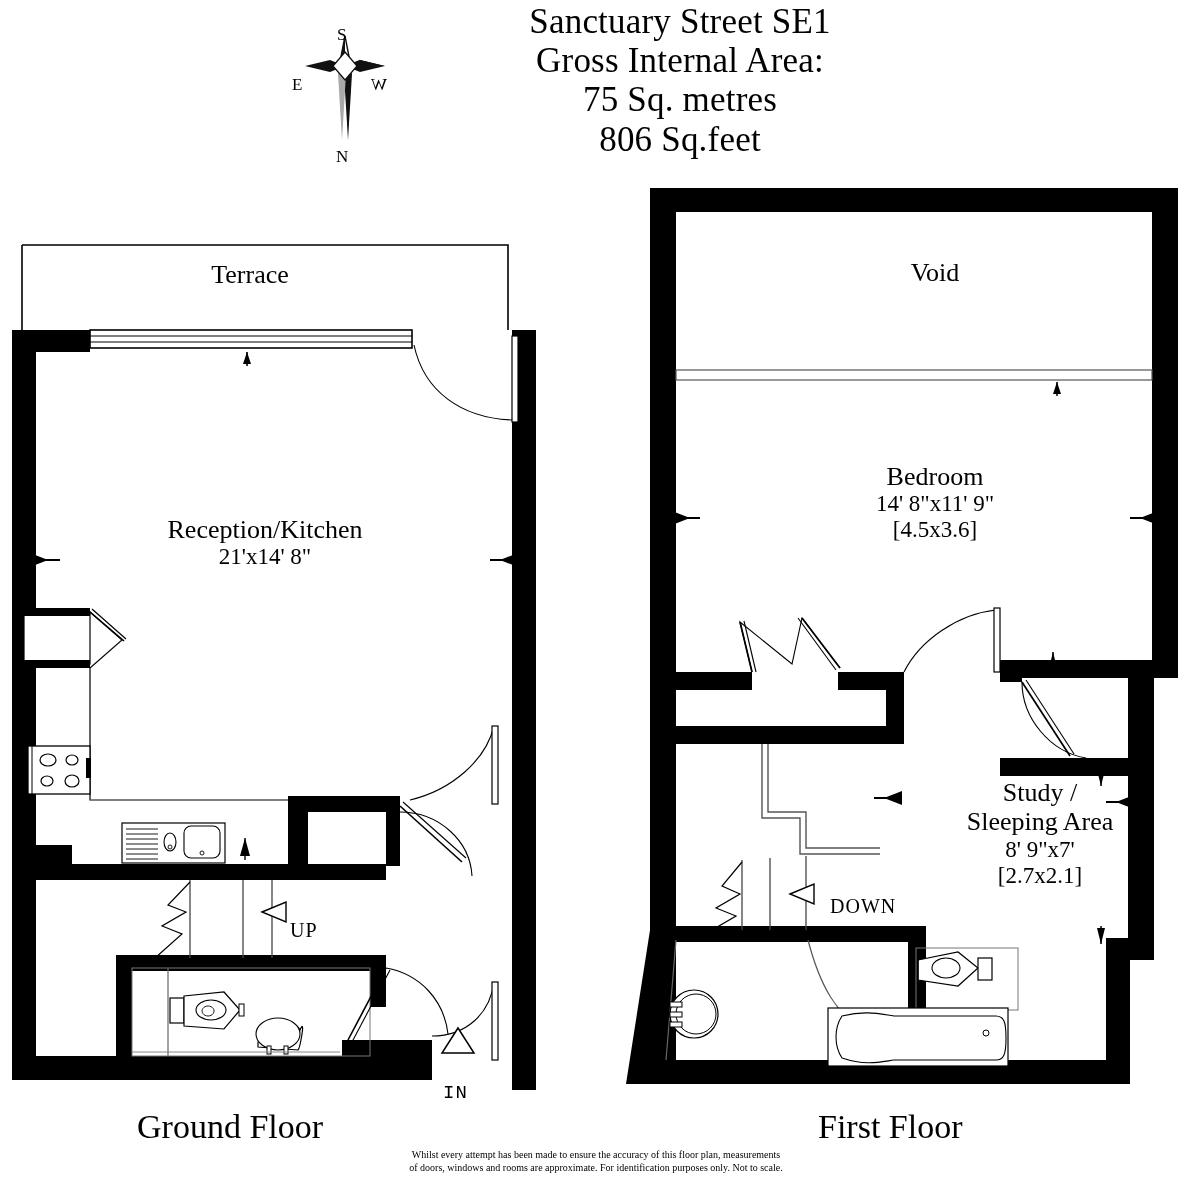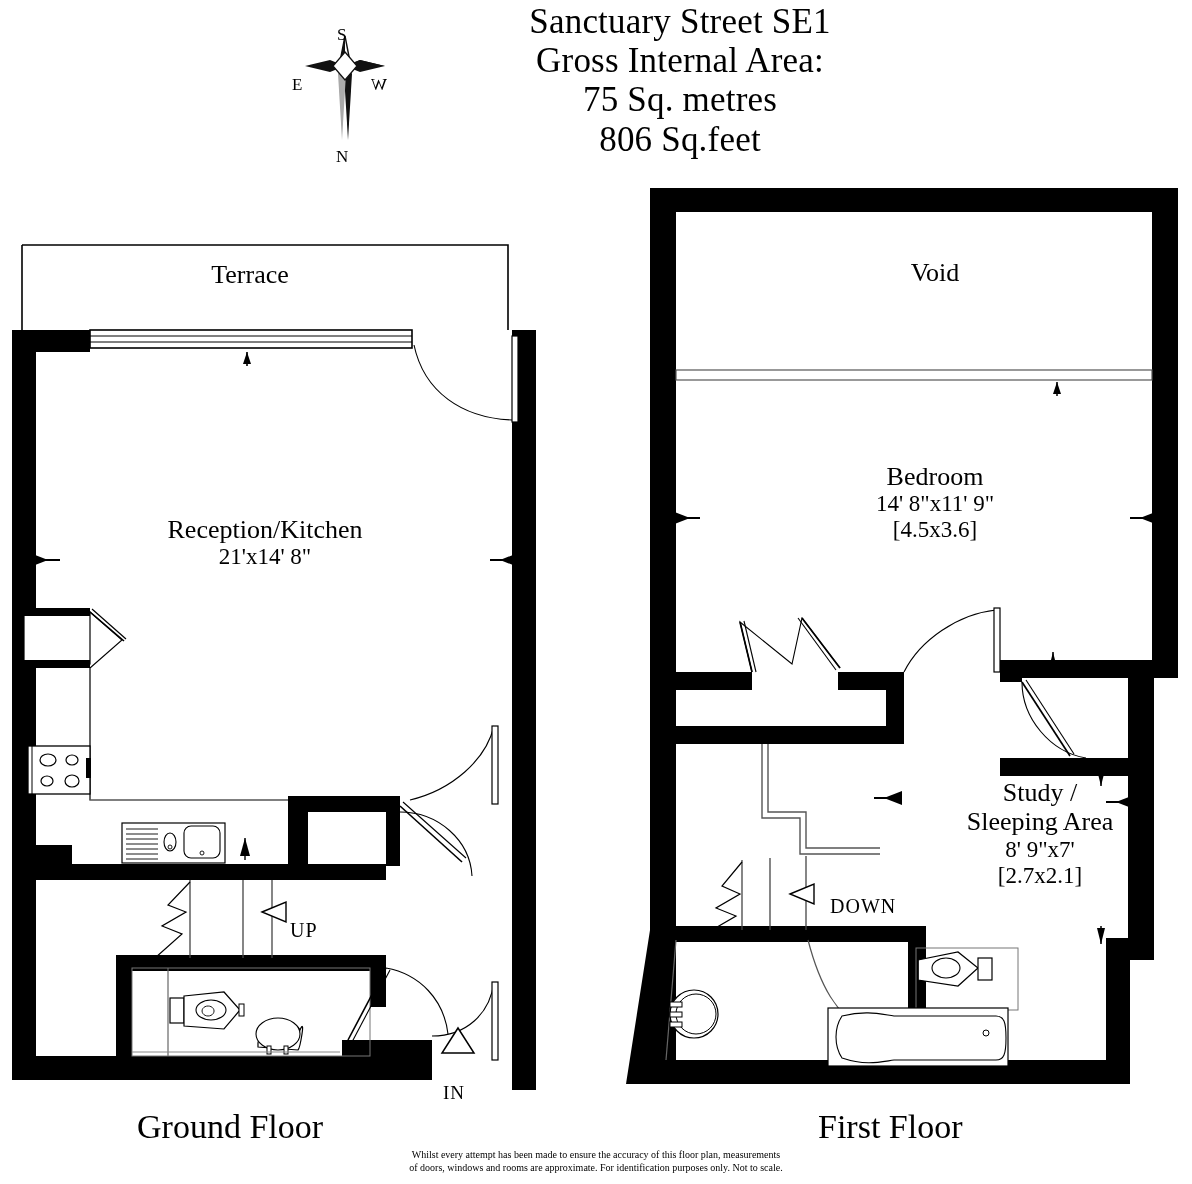--- a/index.html
+++ b/index.html
@@ -37,21 +37,21 @@
 
   .lbl-terrace{left:145px;top:260px;width:210px;}
   .lbl-reckit{left:110px;top:515px;width:310px;}
   .lbl-void{left:810px;top:258px;width:250px;}
   .lbl-bedroom{left:790px;top:462px;width:290px;text-align:center;}
   .lbl-study{left:895px;top:778px;width:290px;}
 
   .marker{position:absolute;font-size:20px;letter-spacing:1px;white-space:nowrap;}
   .m-up{left:290px;top:911px;margin-top:8px;}
   .m-down{left:830px;top:895px;}
-  .m-in{left:443px;top:1082px;font-size:19px;}
+  .m-in{left:443px;top:1082px;font-size:19px;font-family:Liberation Mono, monospace;}
 
   
   .floor-caption{position:absolute;font-size:34px;white-space:nowrap;}
   .fc-ground{left:137px;top:1108px;}
   .fc-first{left:818px;top:1108px;}
 
   
   .disclaimer{
     position:absolute;left:196px;top:1148px;width:800px;
     text-align:center;font-size:10px;line-height:1.3;

